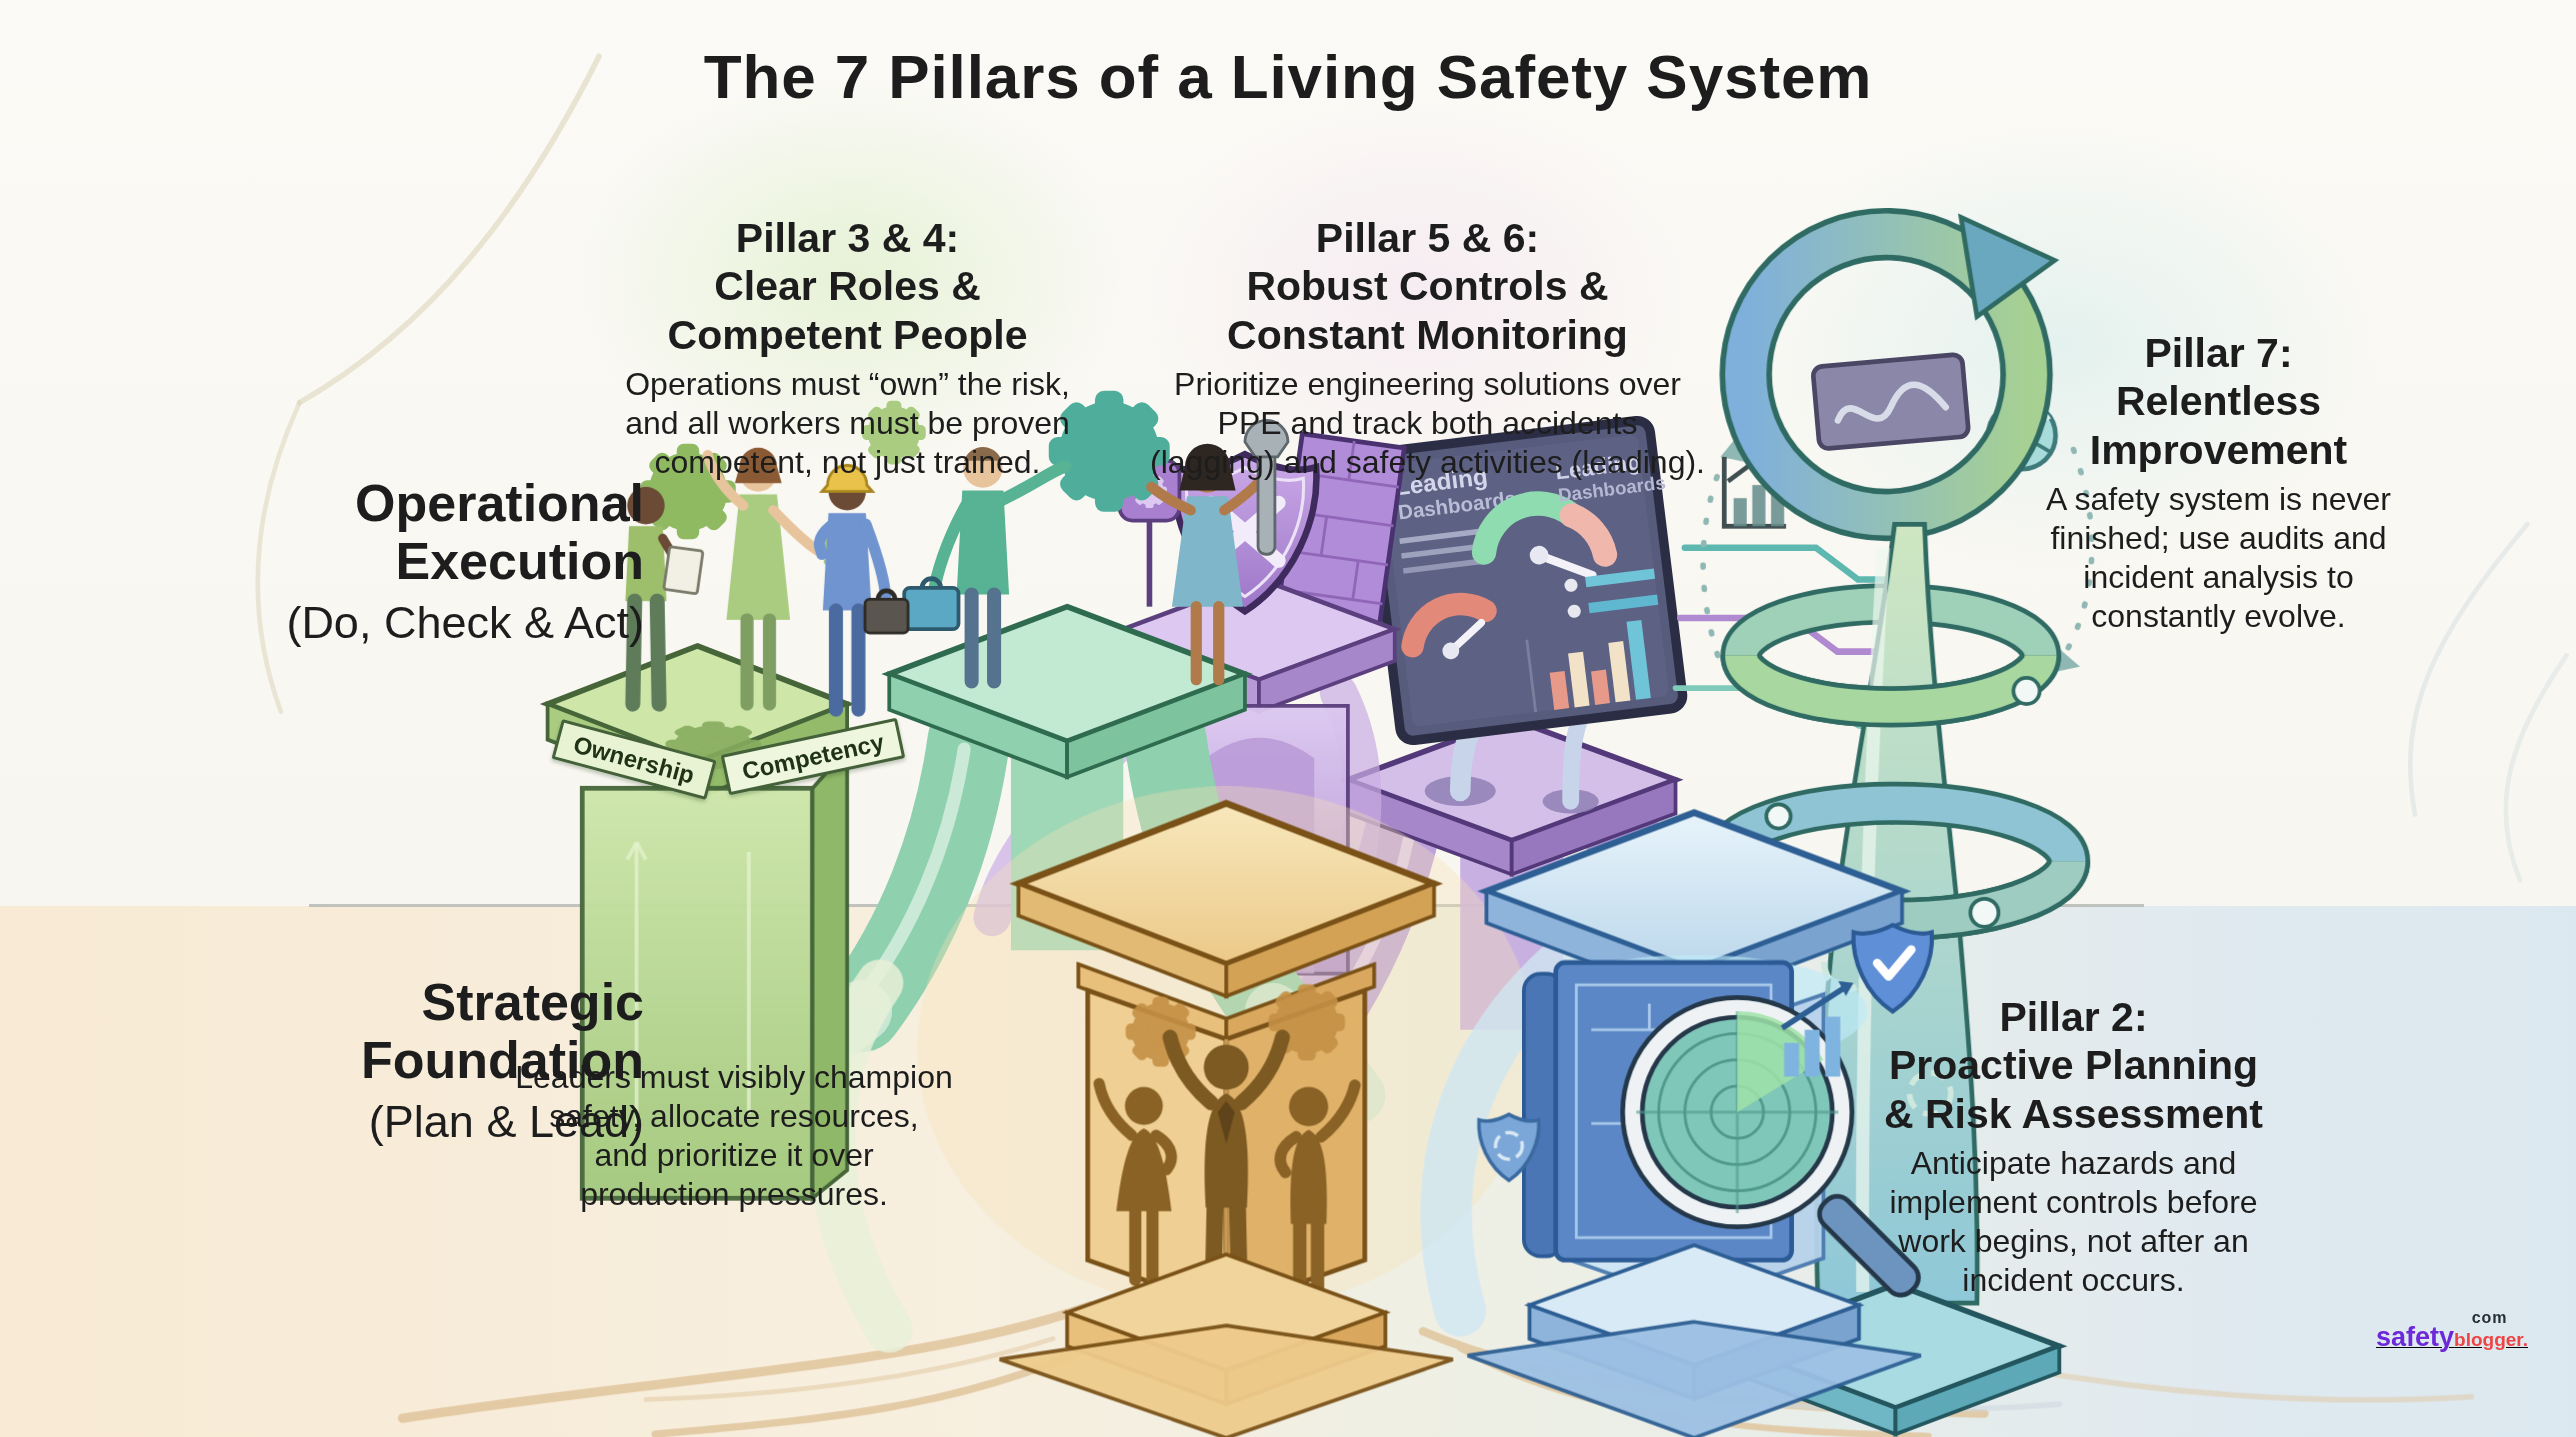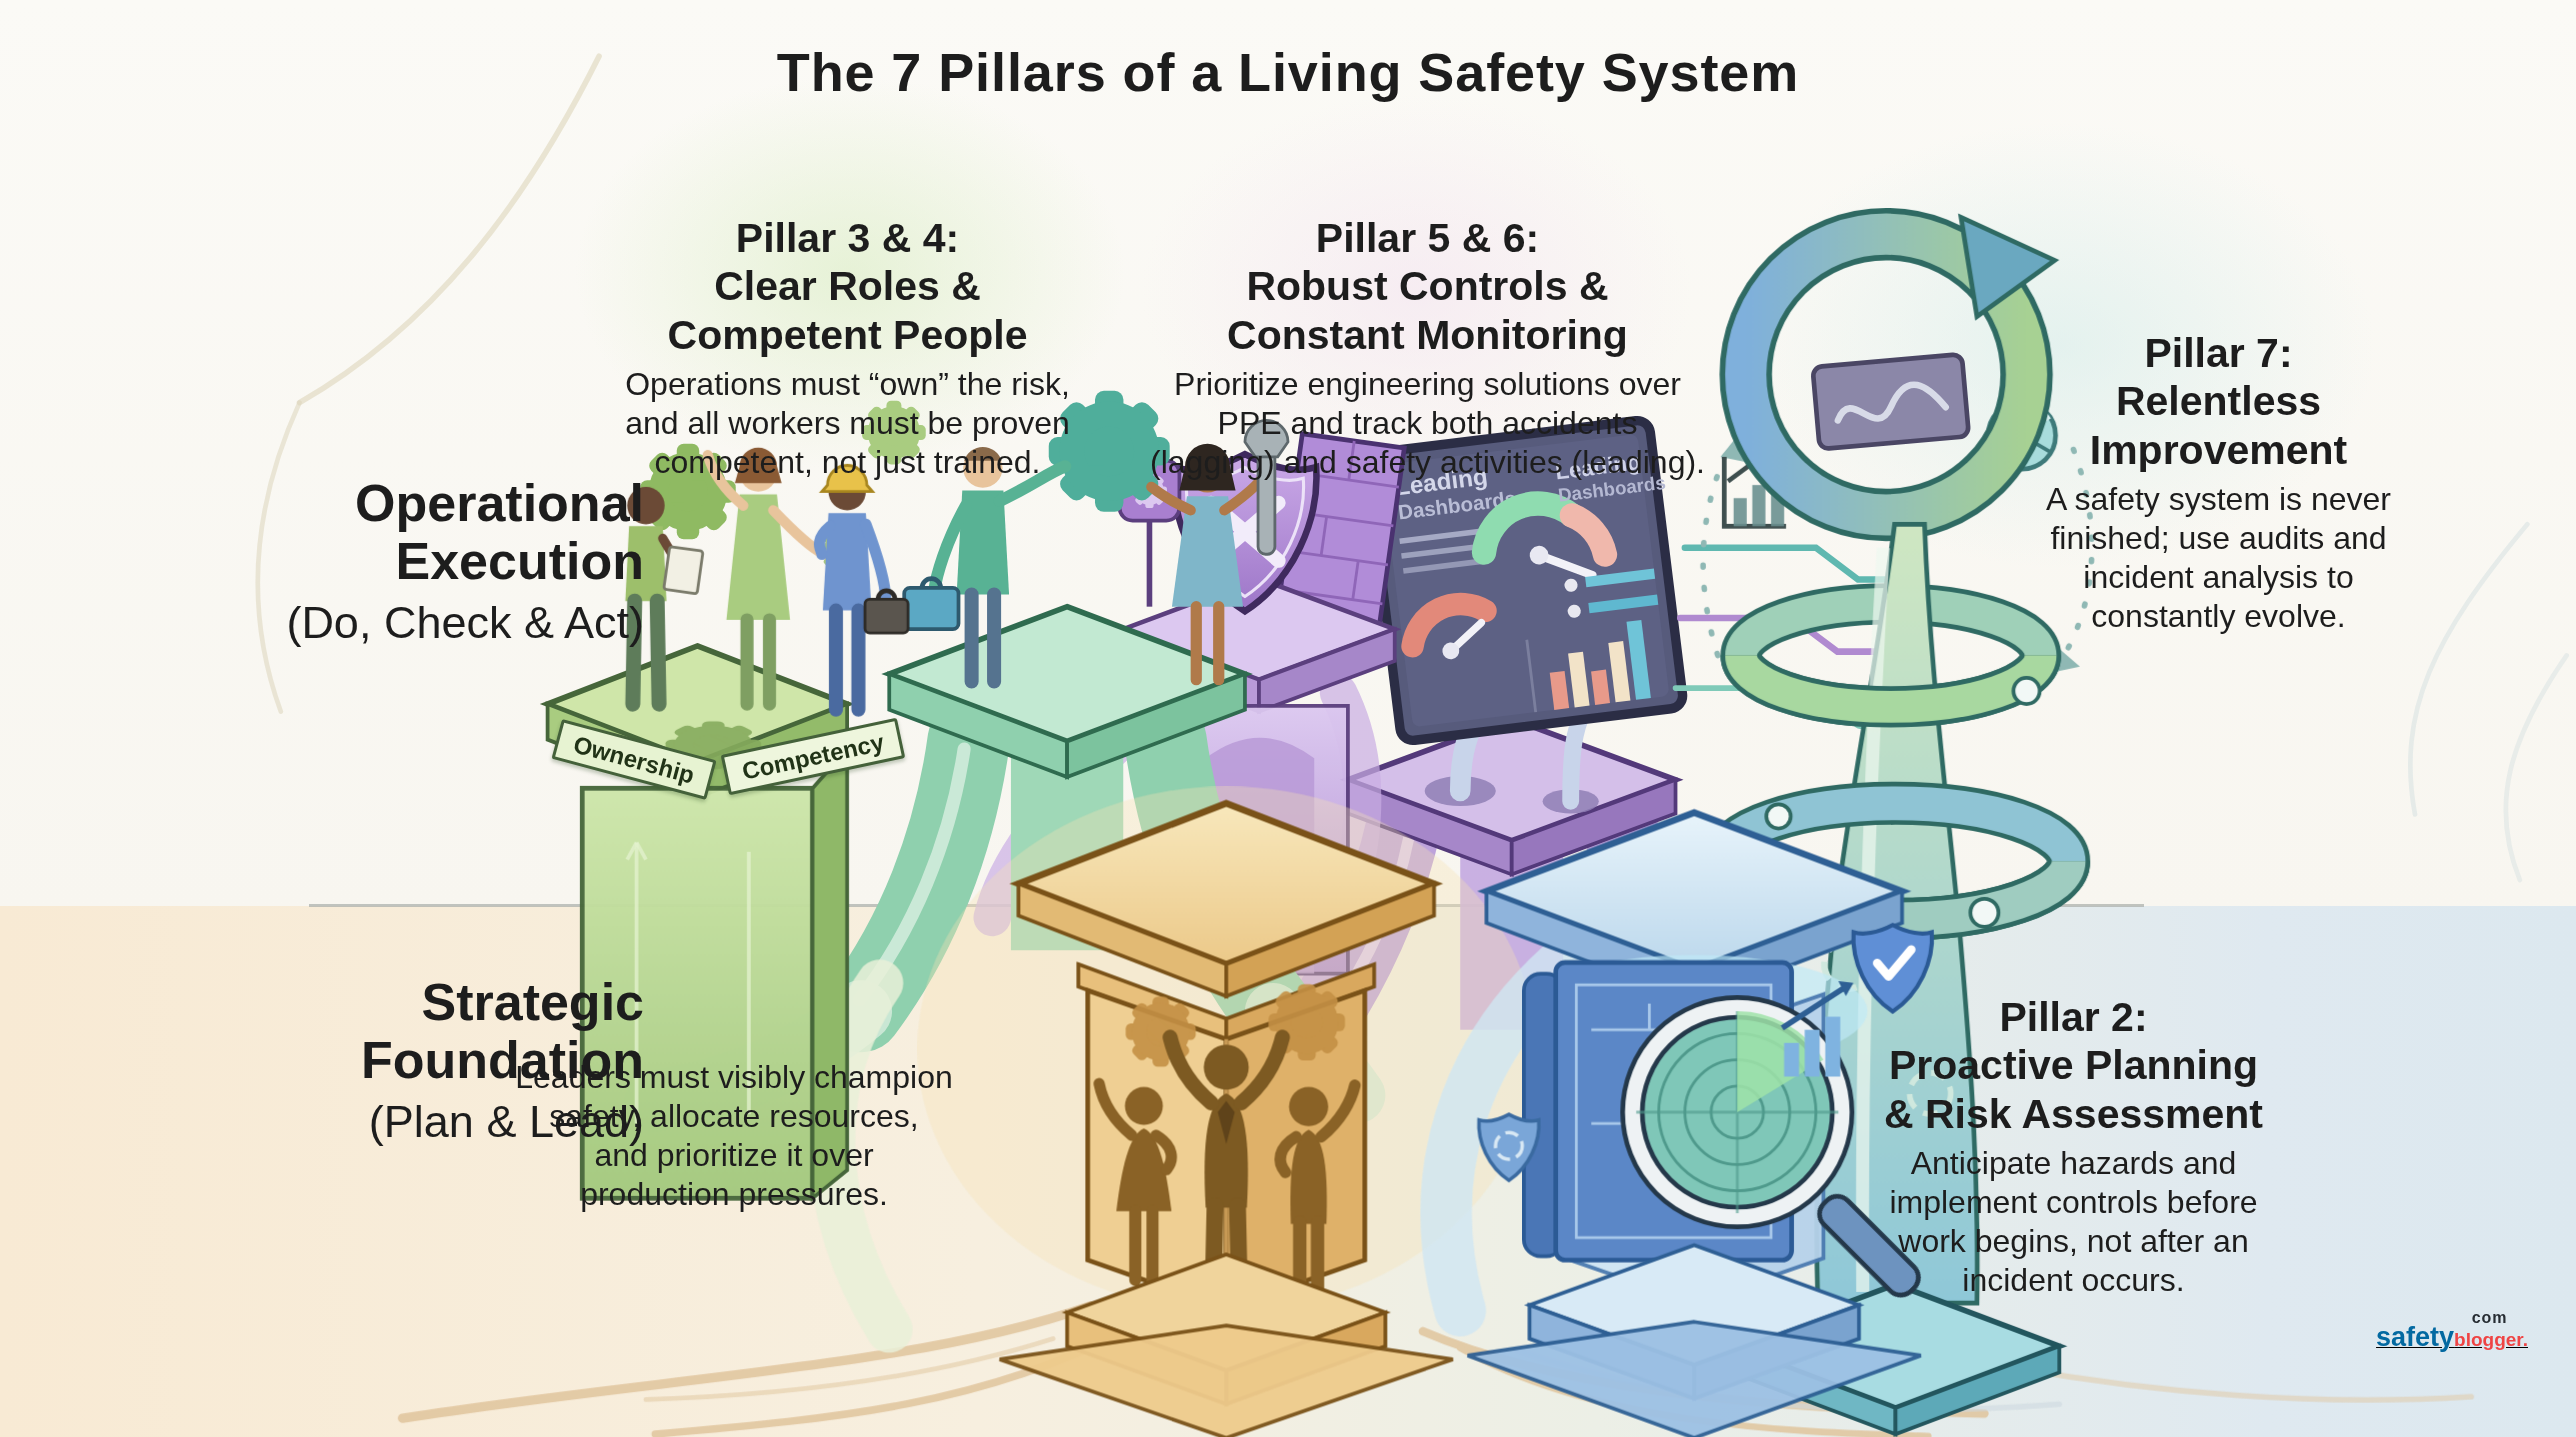--- a/index.html
+++ b/index.html
@@ -15,42 +15,42 @@
       linear-gradient(#fbfaf6,#f8f6f0);}
   .bg-bottom{position:absolute;left:0;top:906px;width:2576px;height:532px;
     background:linear-gradient(90deg,#f8ead4 0%,#f7efdf 38%,#ecefe6 62%,#dfe9f0 88%,#dce8ef 100%);}
   .divider{position:absolute;left:309px;top:904px;width:1835px;height:2.8px;background:#aeb1ad;opacity:.75;}
 
   svg{position:absolute;left:0;top:0;}
 
   
   .tb{position:absolute;color:#1d1d1d;text-align:center;z-index:5;}
   .pre{white-space:pre-line;}
-  .title{left:0;top:41px;width:2576px;font-size:54px;font-weight:bold;letter-spacing:0.9px;}
+  .title{left:0;top:41px;width:2576px;font-size:62px;font-weight:bold;letter-spacing:0.9px;}
   .hd{font-size:41px;font-weight:bold;line-height:1.18;margin-top:16px;}
   .bd{font-size:32px;line-height:1.22;margin-top:5.6px;}
   .p34{left:529px;top:198px;width:637px;}
   .p56{left:1100px;top:198px;width:655px;}
   .p7{left:2003px;top:313px;width:431px;}
   .p1{left:479px;top:1017px;width:510px;}
   .p1 .bd{margin-top:41px;}
   .p2{left:1858px;top:977px;width:431px;}
   .sec{text-align:right;}
   .sec .big{font-size:52px;font-weight:bold;line-height:1.12;}
   .sec .sub{font-size:45px;line-height:1.3;margin-top:4px;}
   .opx{left:139px;top:474px;width:505px;}
   .str{left:139px;top:973px;width:505px;}
 
   .banner{position:absolute;z-index:4;font-size:24px;font-weight:bold;color:#213317;
     background:#e7f3d2;border:3.7px solid #44613a;border-radius:2.8px;padding:3.7px 15px;box-shadow:0 2.8px 3.7px rgba(40,70,30,.25);}
   .banner.left{left:554px;top:739px;transform:rotate(15deg);}
   .banner.right{left:723px;top:736px;transform:rotate(-12deg);background:#eef6dd;}
 
   .logo{position:absolute;left:2247px;top:1322px;width:281px;height:66px;z-index:5;text-align:right;text-decoration:underline;}
-  .logo .gray{color:#0369a1;font-weight:bold;font-size:27px;}
+  .logo .gray{color:#6d28d9;font-weight:bold;font-size:27px;}
   .logo .dark{color:#ef4444;font-weight:bold;font-size:19px;}
   .logo .tld{position:absolute;right:20.6px;top:-13px;color:#272d33;font-weight:bold;font-size:16px;letter-spacing:0.9px;}
 </style>
 </head>
 <body>
 
 <div id="canvas">
   <div class="bg-top"></div>
   <div class="bg-bottom"></div>
   <div class="divider"></div>

